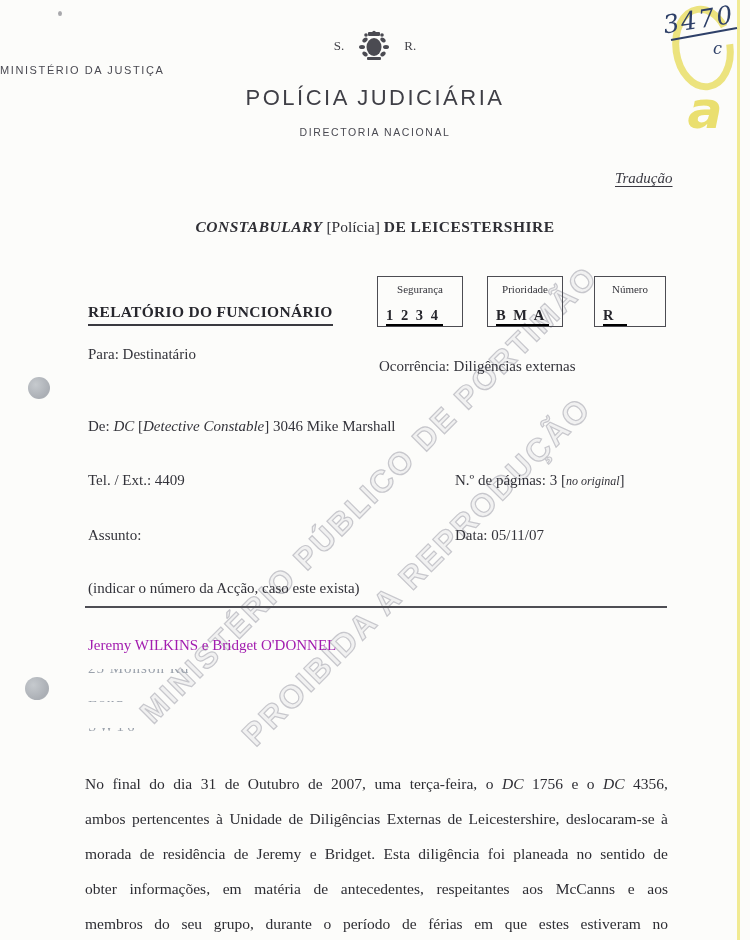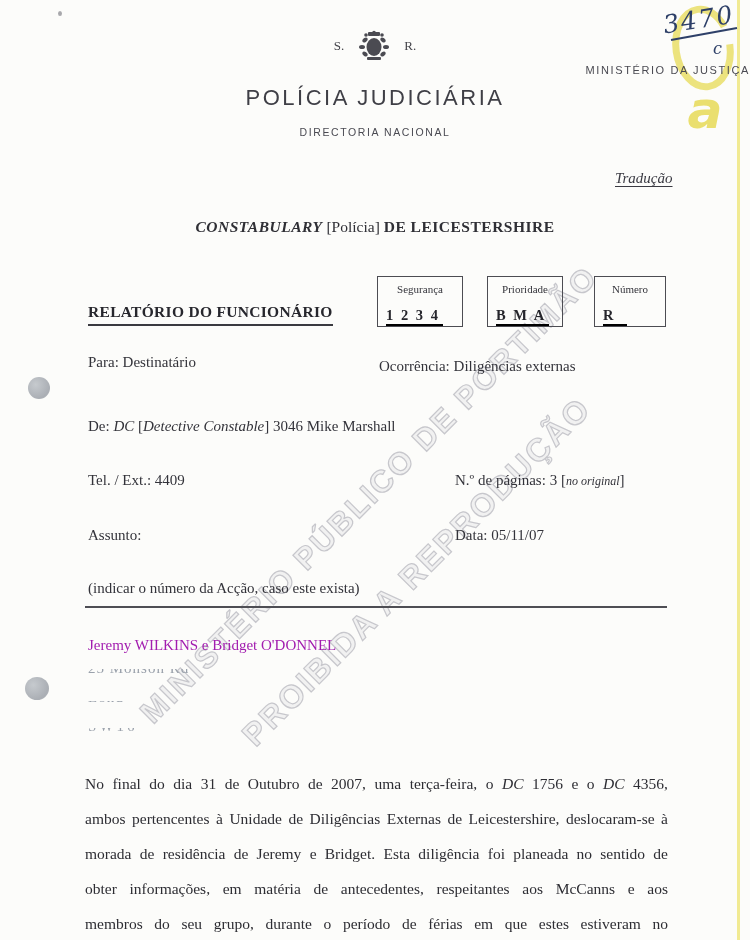--- a/index.html
+++ b/index.html
@@ -8,21 +8,21 @@
     width:750px;height:940px;
     background:#fcfcfa;
     overflow:hidden;
     font-family:"Liberation Serif",serif;
     color:#36363c;
   }
   .abs{position:absolute;}
   
   .crest-row{top:30px;left:0;width:100%;display:flex;justify-content:center;align-items:center;gap:13px;}
   .initial{font-size:13px;color:#45454b;}
-  .hdr-ministry{top:64px;left:0;width:100%;text-align:right;
+  .hdr-ministry{top:64px;left:0;width:100%;text-align:left;
     font-family:"Liberation Sans",sans-serif;font-size:11px;letter-spacing:1.6px;color:#4a4a52;}
   .hdr-title{top:85px;left:0;width:100%;text-align:center;
     font-family:"Liberation Sans",sans-serif;font-size:22px;letter-spacing:2.5px;color:#3f3f46;}
   .hdr-sub{top:126px;left:0;width:100%;text-align:center;
     font-family:"Liberation Sans",sans-serif;font-size:10.5px;letter-spacing:1.6px;color:#4a4a52;}
   
   .traducao{top:170px;left:615px;font-size:15px;text-decoration:underline;text-underline-offset:3px;color:#3a3a42;font-style:italic;}
   
   .constab{top:218px;left:0;width:100%;text-align:center;font-size:15.5px;color:#2f2f35;}
   .constab .b-i{font-weight:bold;font-style:italic;letter-spacing:.5px;}
@@ -124,21 +124,21 @@
     <span class="lbl">Prioridade</span>
     <span class="val">B M A</span>
   </div>
   <div class="abs content fbox" id="box-num">
     <span class="lbl">Número</span>
     <span class="val" style="padding-right:12px;">R</span>
   </div>
 
   <div class="abs content rep-title">RELATÓRIO DO FUNCIONÁRIO</div>
 
-  <div class="abs content row" style="top:354px;left:88px;">
+  <div class="abs content row" style="top:346px;left:88px;">
     <span>Para: </span><span>Destinatário</span>
   </div>
   <div class="abs content row" style="top:358px;left:379px;">
     <span>Ocorrência: </span><span>Diligências externas</span>
   </div>
 
   <div class="abs content row" style="top:418px;left:88px;">
     <span>De: </span><span class="it">DC</span><span> [</span><span class="it">Detective Constable</span><span>] </span><span>3046 Mike Marshall</span>
   </div>
 

